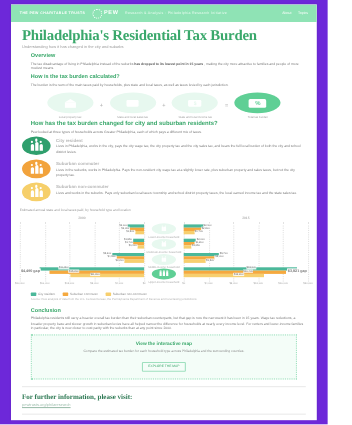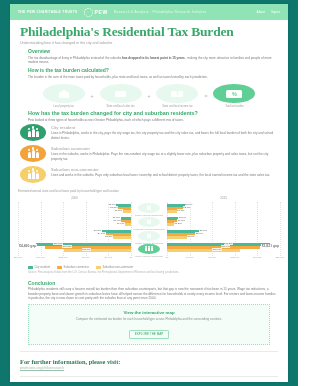--- a/index.html
+++ b/index.html
@@ -1,19 +1,19 @@
 <!DOCTYPE html>
 <html><head>
 <meta charset="utf-8">
 <style>
   * { box-sizing: border-box; margin:0; padding:0; }
   html,body { width:298px; height:386px; overflow:hidden; background:#ffffff; }
   body { font-family:"Liberation Sans", sans-serif; color:#4a4a4a; }
 
-  .page { width:298px; height:386px; position:relative; background:#0f766e; }
+  .page { width:298px; height:386px; position:relative; background:#6d28d9; }
   .sheet { position:absolute; left:10px; top:4px; width:278px; height:378px; background:#ffffff;
            box-shadow:0 0 2px rgba(0,0,0,.12); overflow:hidden; }
 
   
   .topbar { height:16px; background:#8fe3b5; display:flex; align-items:center;
             padding:0 8px; gap:6px; }
   .topbar .brand-left { font-size:3.2px; letter-spacing:.4px; color:#ffffff; font-weight:bold;
                         text-transform:uppercase; white-space:nowrap; }
   .topbar .pewlogo { display:flex; align-items:center; gap:2px; }
   .topbar .pewmark { width:9px; height:9px; border-radius:50%; border:1px dotted #ffffff; }

